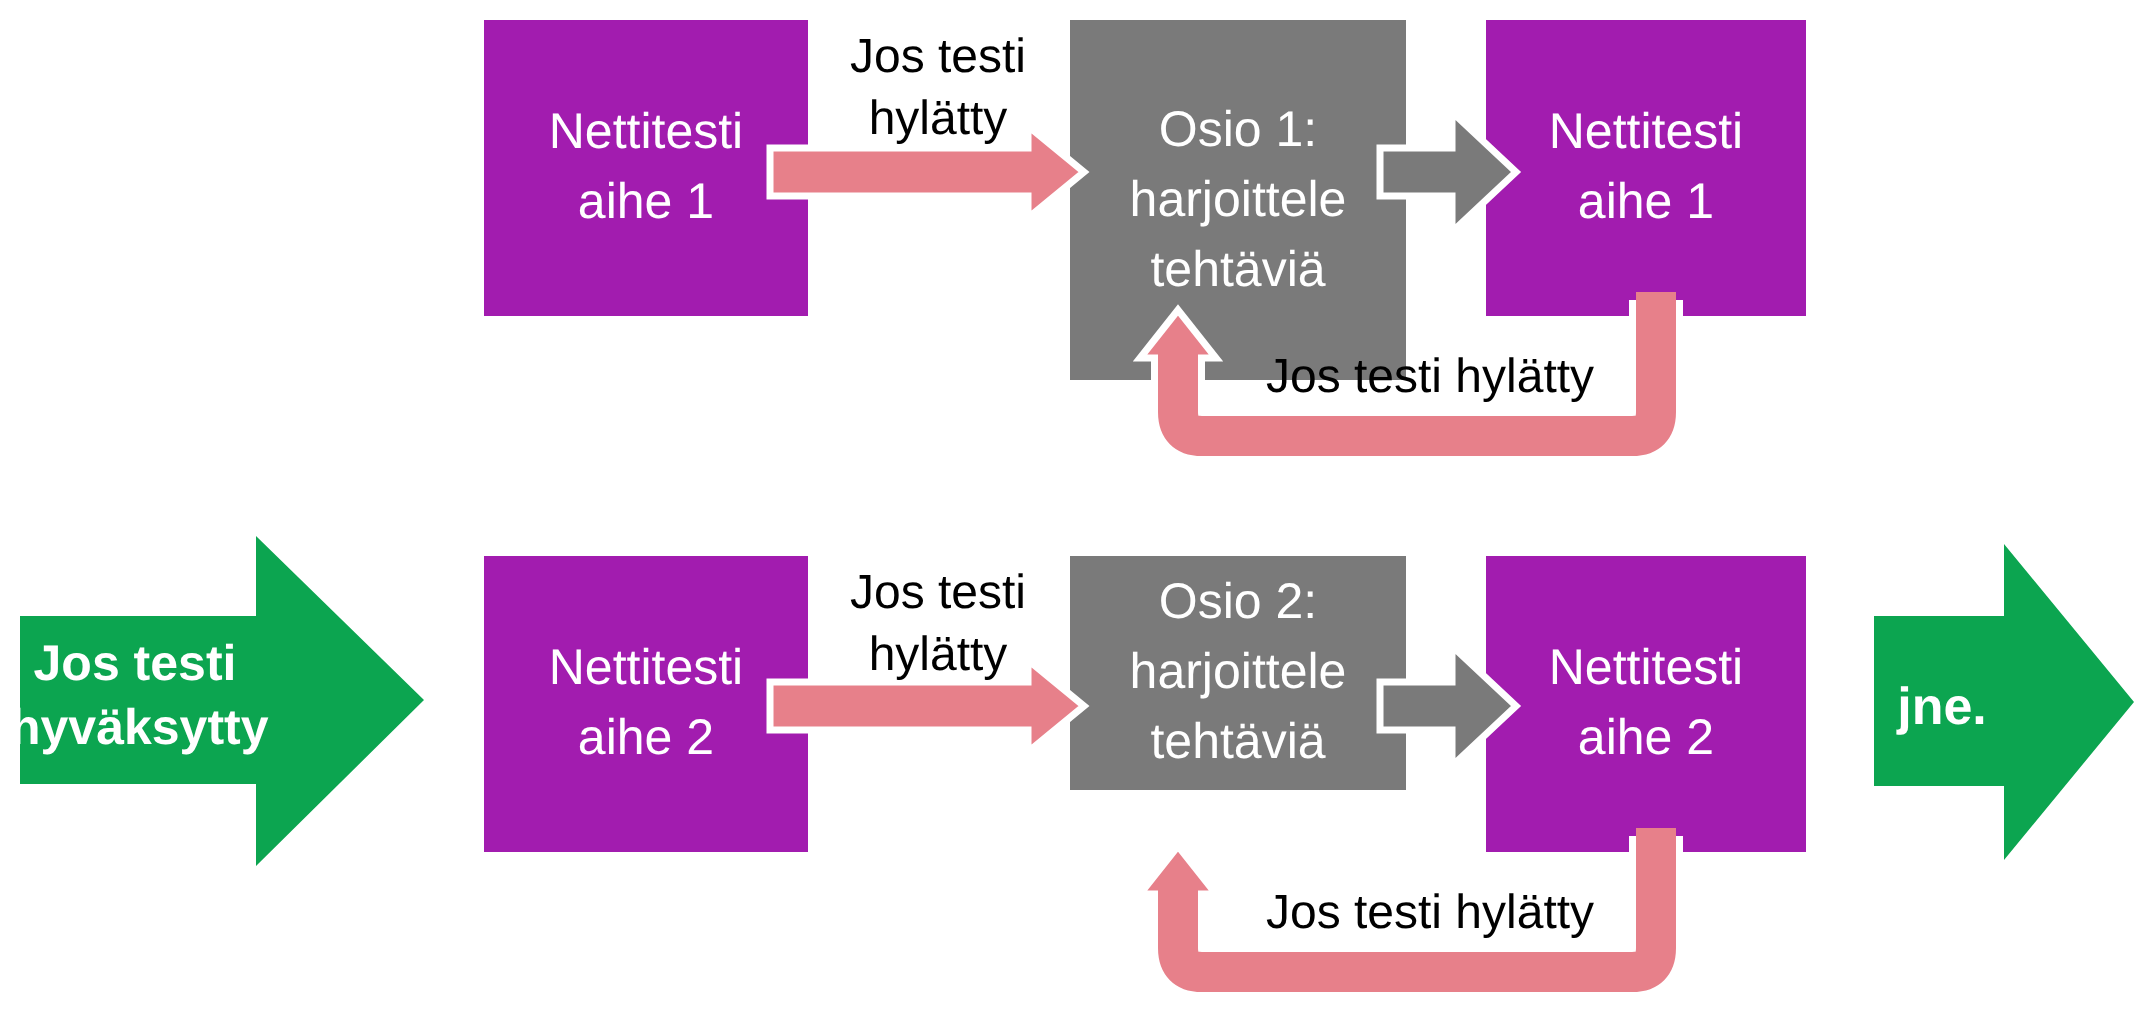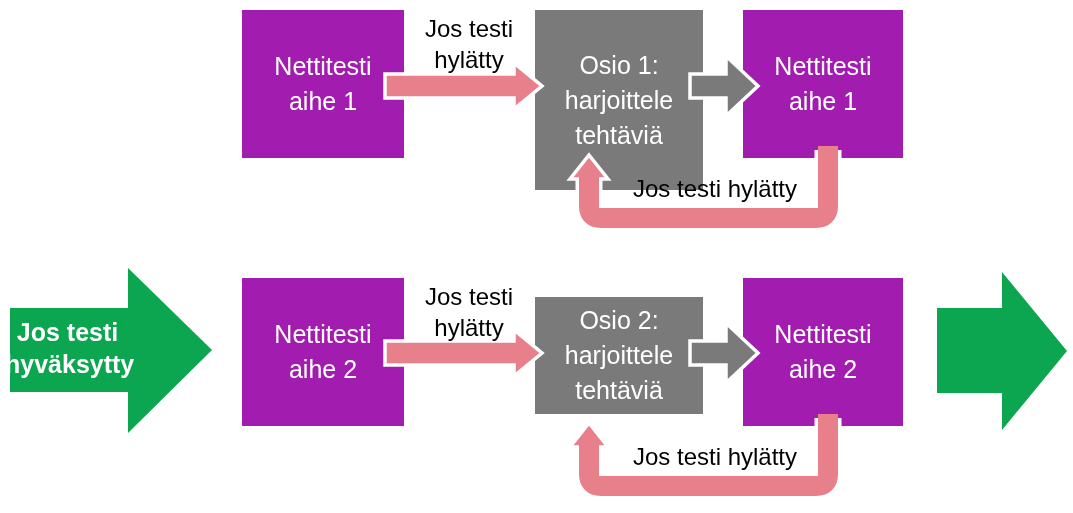--- a/index.html
+++ b/index.html
@@ -50,21 +50,21 @@
   <div class="box pink" style="left:242px;top:10px;width:162px;height:148px;">Nettitesti
 aihe 1</div>
   <div class="box gray" style="left:535px;top:10px;width:168px;height:180px;">Osio 1:
 harjoittele
 tehtäviä</div>
   <div class="box pink" style="left:743px;top:10px;width:160px;height:148px;">Nettitesti
 aihe 1</div>
 
   <div class="box pink" style="left:242px;top:278px;width:162px;height:148px;">Nettitesti
 aihe 2</div>
-  <div class="box gray" style="left:535px;top:278px;width:168px;height:117px;margin-top:19px;">Osio 2:
+  <div class="box gray" style="left:535px;top:278px;width:168px;height:117px;">Osio 2:
 harjoittele
 tehtäviä</div>
   <div class="box pink" style="left:743px;top:278px;width:160px;height:148px;">Nettitesti
 aihe 2</div>
 
   <svg id="arrow-layer" width="1073" height="513" viewBox="0 0 1073 513">
 
     <g>
       <polygon class="pink-fill white-stroke" points="385,74 514,74 514,63 542,86 514,109 514,98 385,98"></polygon>
     </g>
@@ -104,14 +104,15 @@
 
   <div class="lbl" style="left:399px;top:13px;width:140px;">Jos testi
 hylätty</div>
   <div class="lbl" style="left:610px;top:173px;width:210px;">Jos testi hylätty</div>
   <div class="lbl" style="left:399px;top:281px;width:140px;">Jos testi
 hylätty</div>
   <div class="lbl" style="left:610px;top:441px;width:210px;">Jos testi hylätty</div>
 
   <div class="green-lbl" style="left:5px;top:316px;width:125px;">Jos testi
 hyväksytty</div>
+  <div class="green-lbl" style="left:935px;top:337px;width:72px;font-size:26px;">jne.</div>
 
 </div>
 
 </body></html>

